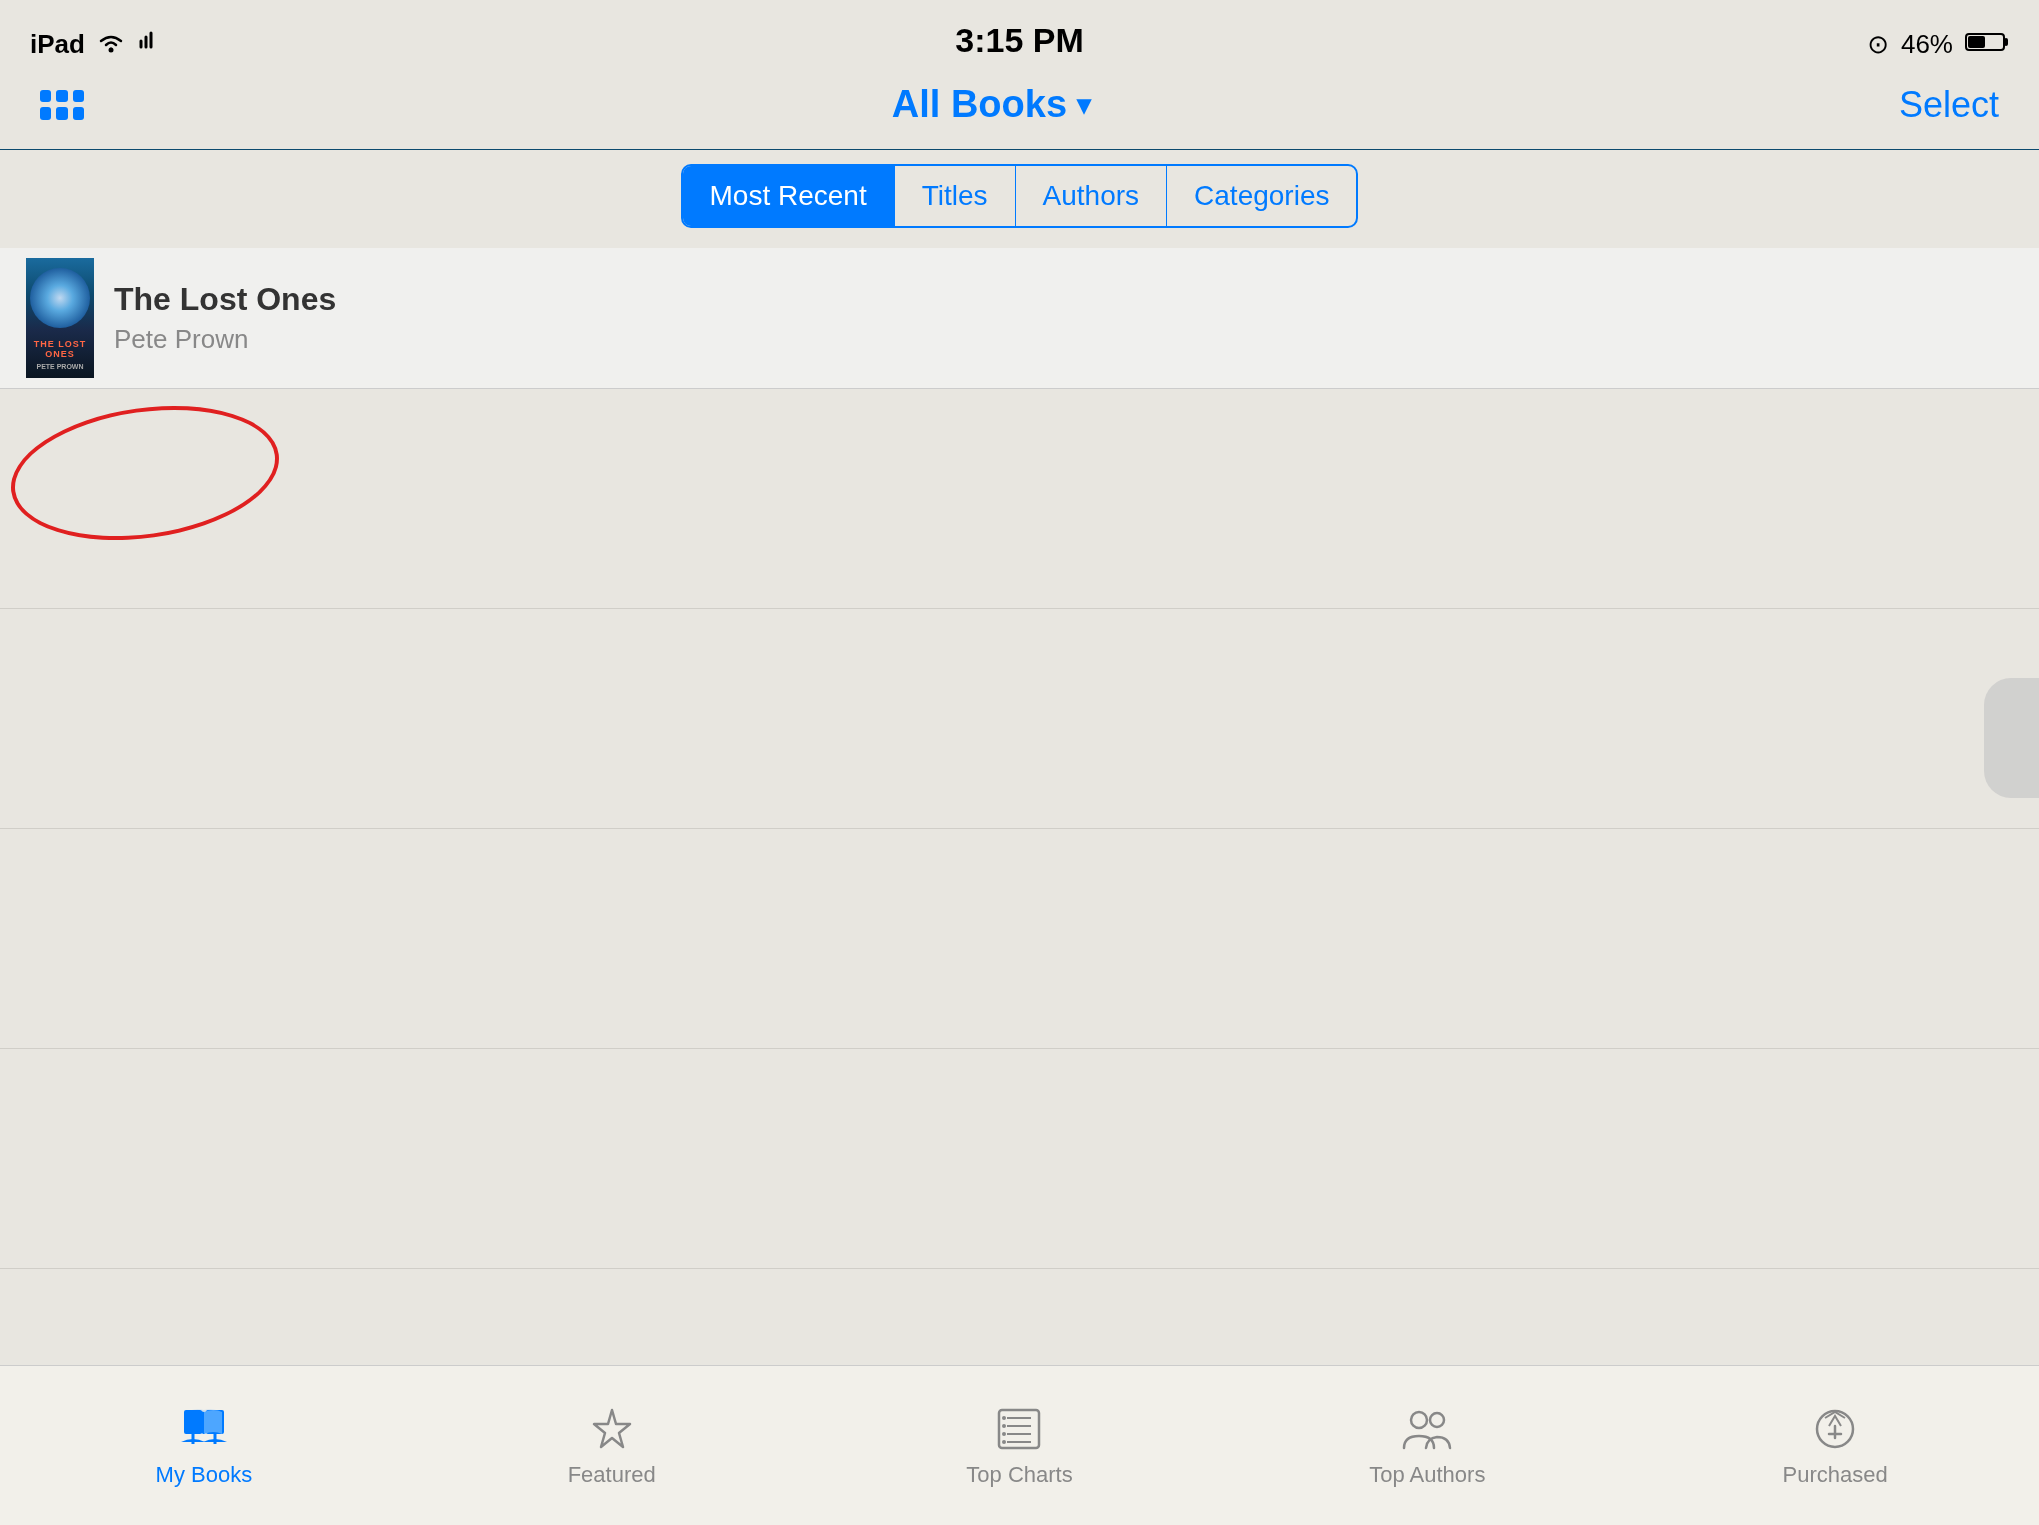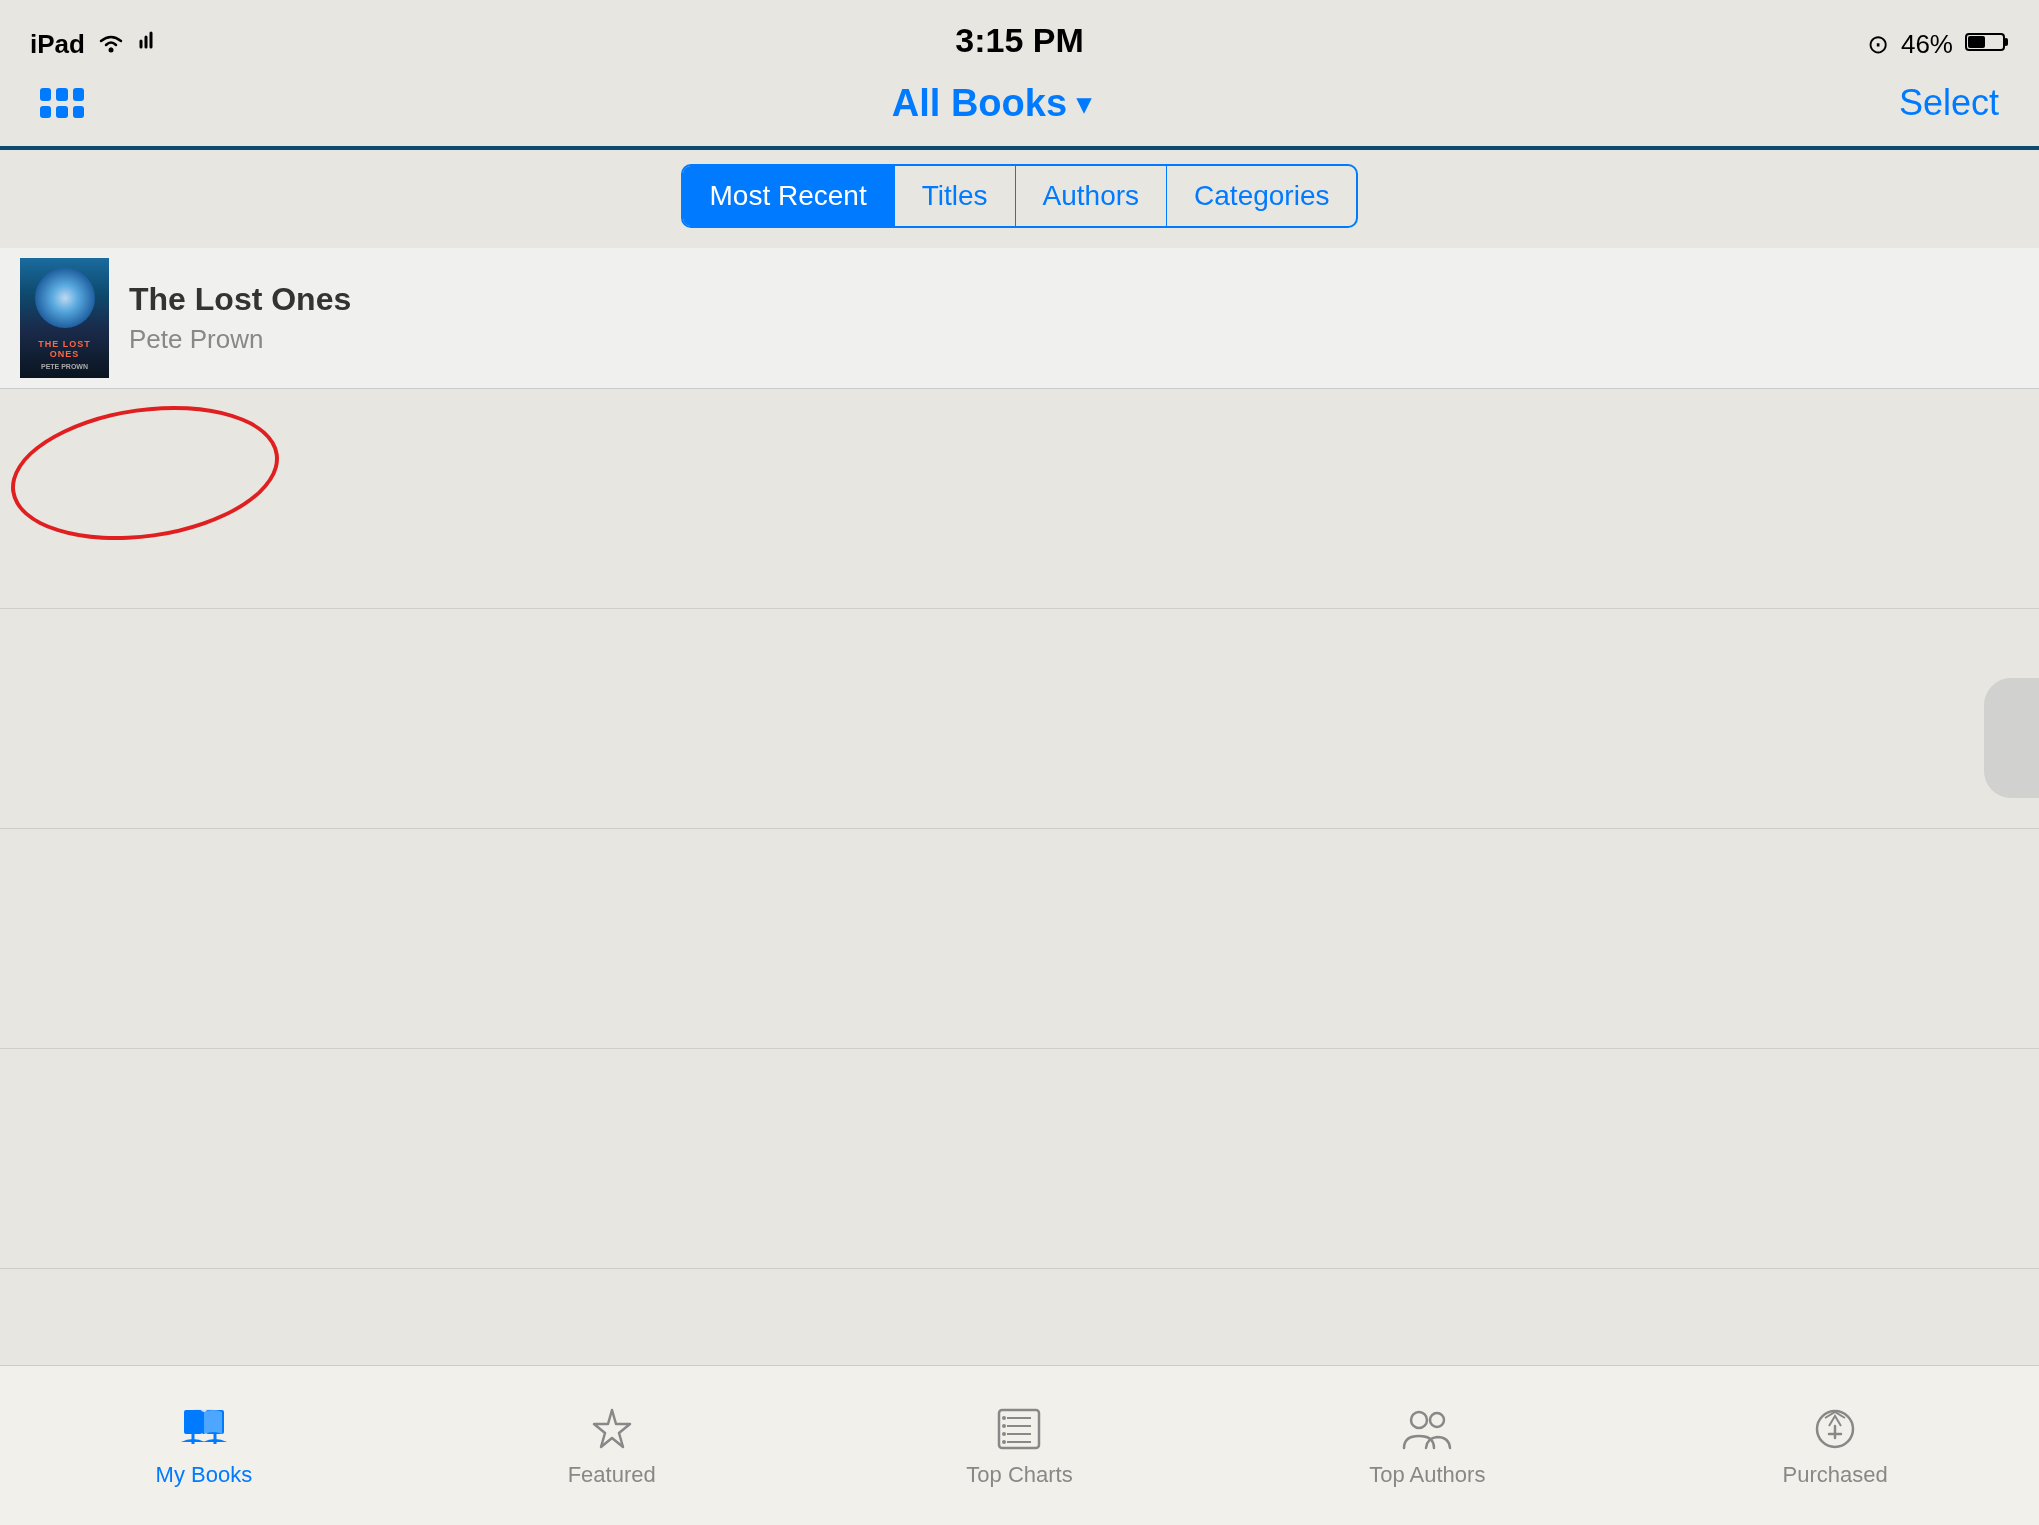--- a/index.html
+++ b/index.html
@@ -53,21 +53,21 @@
 
     
     #nav-bar {
       width: 100%;
       height: 90px;
       background: #e8e6e0;
       display: flex;
       align-items: center;
       justify-content: space-between;
       padding: 0 40px;
-      border-bottom: 4px solid #0c4a6e;
+      border-bottom: 1px solid #0c4a6e;
     }
 
     .nav-grid-icon {
       display: grid;
       grid-template-columns: 1fr 1fr 1fr;
       grid-template-rows: 1fr 1fr;
       gap: 5px;
       width: 44px;
       height: 30px;
     }
@@ -147,27 +147,28 @@
       padding: 10px 20px;
       min-height: 120px;
       gap: 20px;
     }
 
     .book-item.highlighted {
       background: #f0f0ee;
     }
 
     .book-cover {
-      width: 89px;
+      width: 68px;
       height: 120px;
       object-fit: cover;
       flex-shrink: 0;
       background: #555;
       position: relative;
       overflow: hidden;
+      margin-left: 6px;
     }
 
     .book-cover-1 {
       background: linear-gradient(180deg, #1a6b9e 0%, #0d4a6e 30%, #1a2a4a 60%, #0a1520 100%);
       position: relative;
     }
 
     .book-cover-1::before {
       content: '';
       position: absolute;

